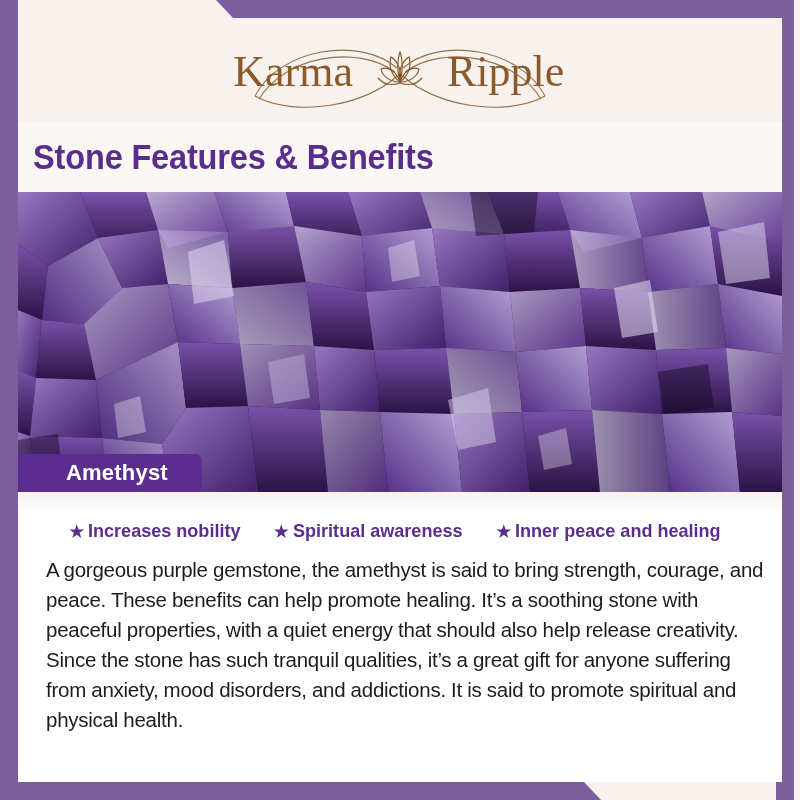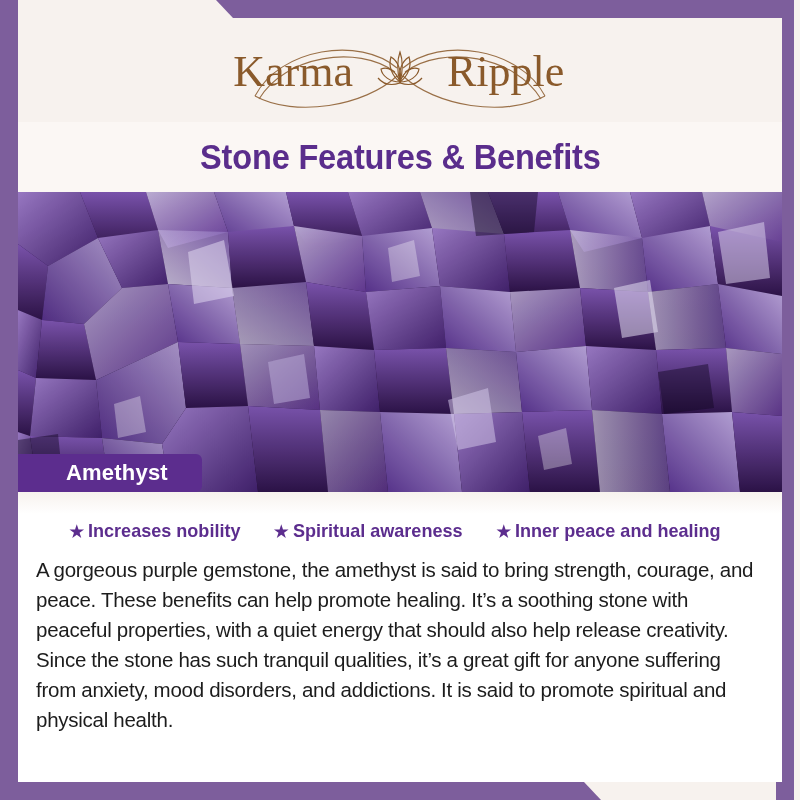--- a/index.html
+++ b/index.html
@@ -74,21 +74,21 @@
   }
   .logo-svg { display: block; width: 430px; height: 86px; }
 
   
   .title-zone {
     position: relative;
     height: 70px;
     background: #fbf7f4;
     display: flex;
     align-items: center;
-    justify-content: center;
+    justify-content: flex-start;
   }
   .title-text {
     font-family: "Liberation Sans Narrow", "Liberation Sans", sans-serif;
     font-weight: bold;
     font-size: 35px;
     letter-spacing: -0.2px;
     color: #5a2d8c;
     transform: scaleX(0.93);
     white-space: nowrap;
   }
@@ -167,21 +167,21 @@
     font-family: "Liberation Sans Narrow", "Liberation Sans", sans-serif;
     font-weight: bold;
     font-size: 19px;
     color: #5c2d8e;
     transform: scaleX(0.95);
     transform-origin: left center;
   }
 
   .body-copy {
     position: relative;
-    margin: 9px 18px 0 18px;
+    margin: 9px 18px 0 28px;
     font-family: "Liberation Sans", sans-serif;
     font-size: 20.5px;
     line-height: 30px;
     color: #1c1c1c;
     letter-spacing: -0.25px;
     word-spacing: -0.2px;
   }
 </style>
 </head>
 <body>

